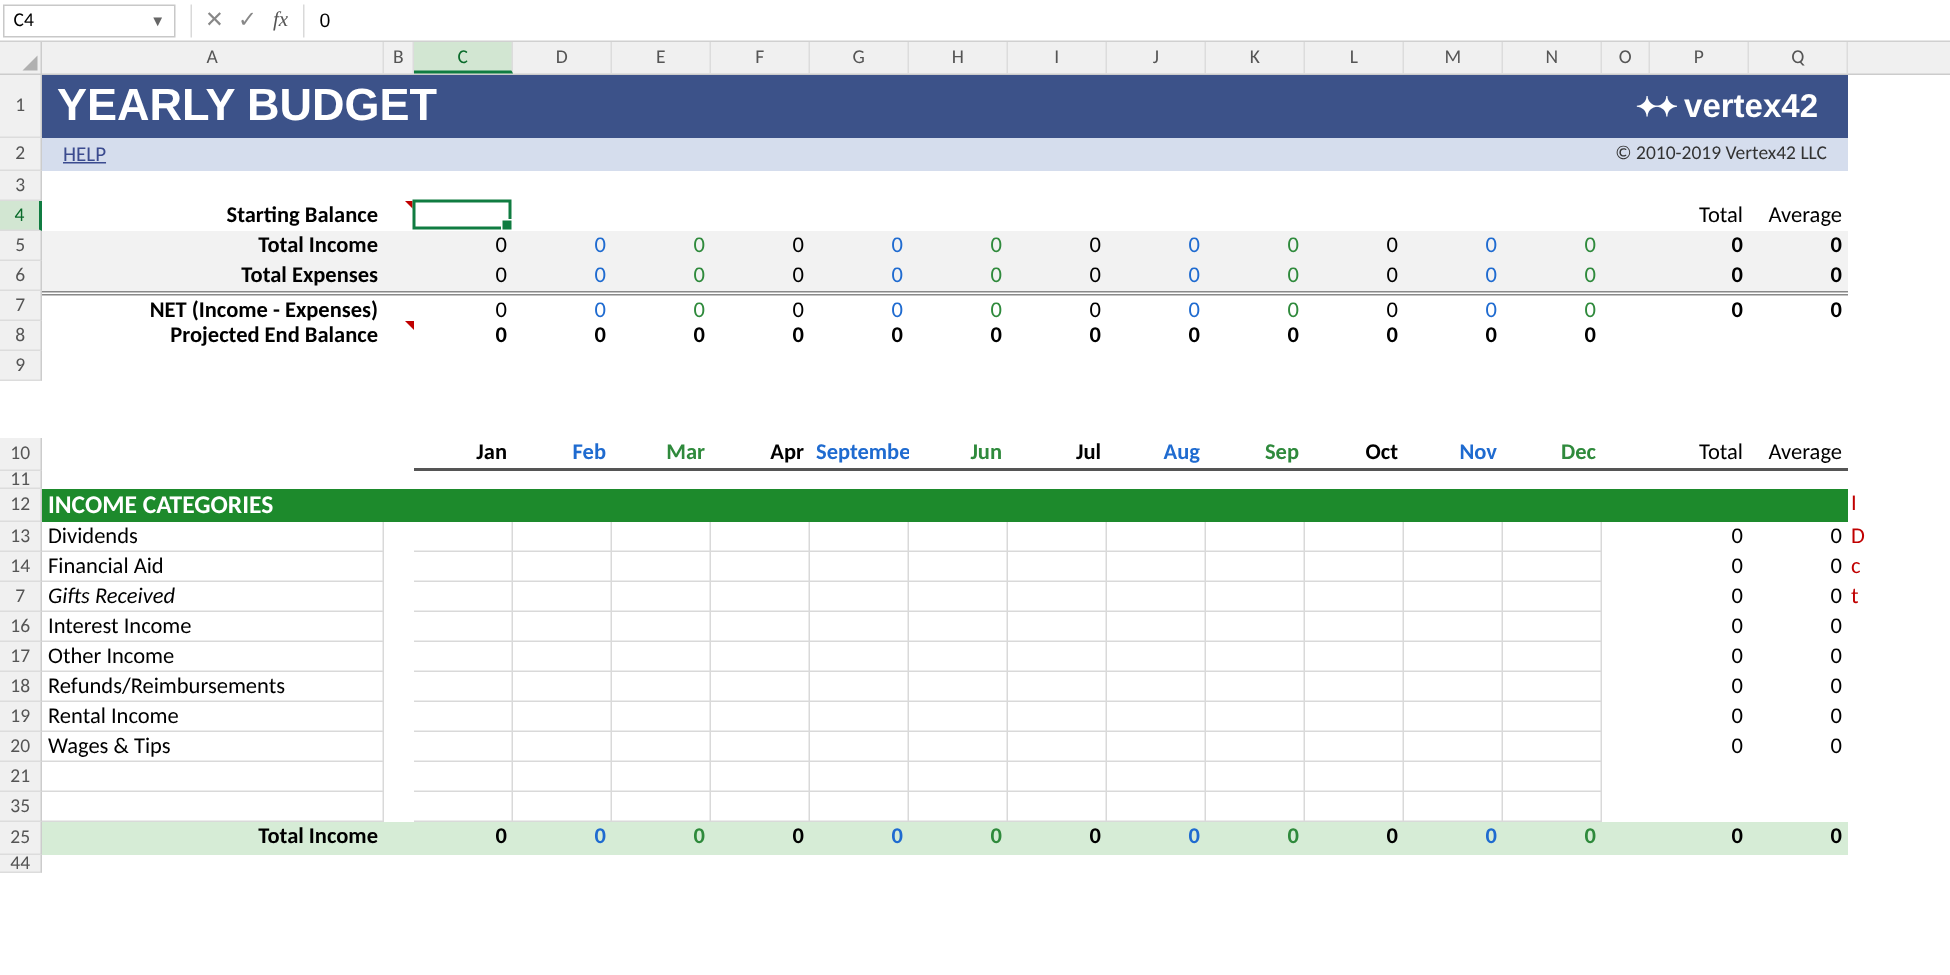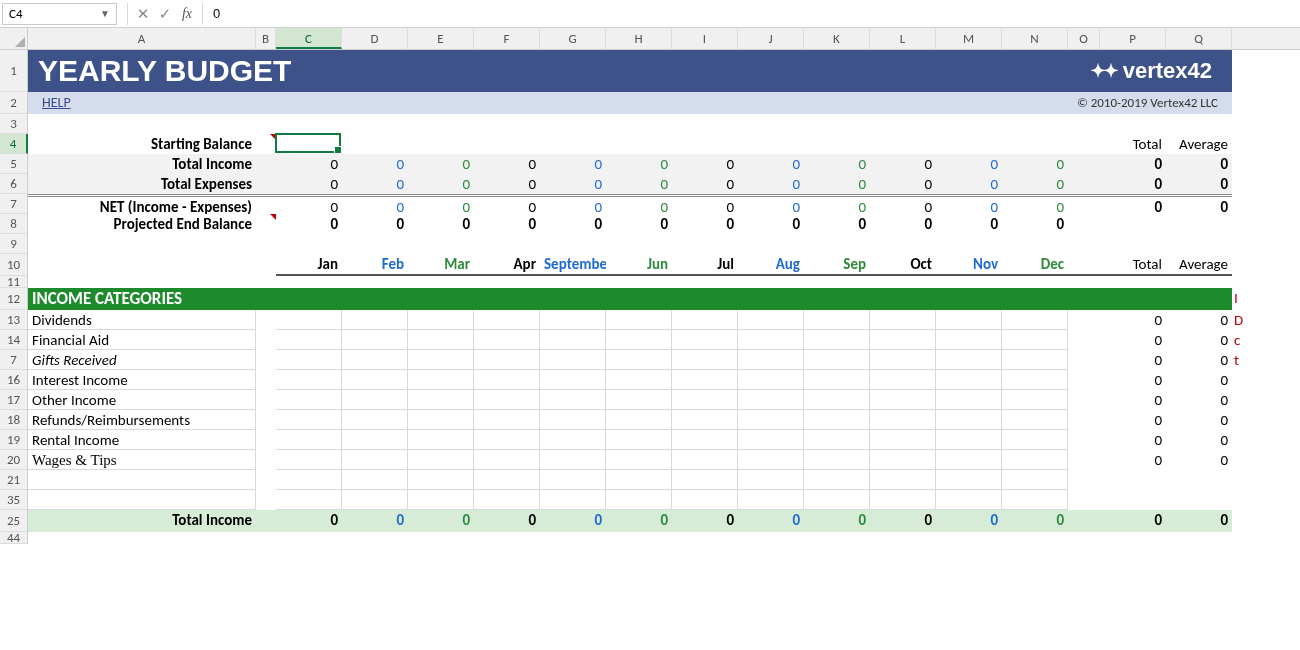--- a/index.html
+++ b/index.html
@@ -256,21 +256,21 @@
         <div class="cell right bold" style="width: 66px;">0</div>
         <div class="cell " style="width: 32px;"></div>
         <div class="cell " style="width: 66px;"></div>
         <div class="cell " style="width: 66px;"></div>
         <div class="cell " style="width: 26px;"></div>
       </div>
       <div class="row" style="height: 20px;">
         <div class="row-header" style="line-height: 20px;">9</div>
         <div class="cell " style="width: 1230px;"></div>
       </div>
-      <div class="row" style="height: 22px;">
+      <div class="row" style="height: 22px; margin-top: 38px;">
         <div class="row-header" style="line-height: 22px;">10</div>
         <div class="cell " style="width: 228px;"></div>
         <div class="cell " style="width: 20px;"></div>
         <div class="cell right bold thick-bottom " style="width: 66px;">Jan</div>
         <div class="cell right bold thick-bottom blue-txt" style="width: 66px;">Feb</div>
         <div class="cell right bold thick-bottom green-txt" style="width: 66px;">Mar</div>
         <div class="cell right bold thick-bottom " style="width: 66px;">Apr</div>
         <div class="cell right bold thick-bottom blue-txt" style="width: 66px;">September</div>
         <div class="cell right bold thick-bottom green-txt" style="width: 66px;">Jun</div>
         <div class="cell right bold thick-bottom " style="width: 66px;">Jul</div>
@@ -435,21 +435,21 @@
         <div class="cell grid-cell right" style="width: 66px;"></div>
         <div class="cell grid-cell right" style="width: 66px;"></div>
         <div class="cell grid-cell right" style="width: 66px;"></div>
         <div class="cell " style="width: 32px;"></div>
         <div class="cell right" style="width: 66px;">0</div>
         <div class="cell right" style="width: 66px;">0</div>
         <div class="cell sidecut" style="width: 26px;"></div>
       </div>
       <div class="row" style="height: 20px;">
         <div class="row-header" style="line-height: 20px;">20</div>
-        <div class="cell grid-cell" style="width: 228px; font-family: Liberation Serif, serif;">Wages &amp; Tips</div>
+        <div class="cell grid-cell" style="width: 228px;">Wages &amp; Tips</div>
         <div class="cell " style="width: 20px;"></div>
         <div class="cell grid-cell right" style="width: 66px;"></div>
         <div class="cell grid-cell right" style="width: 66px;"></div>
         <div class="cell grid-cell right" style="width: 66px;"></div>
         <div class="cell grid-cell right" style="width: 66px;"></div>
         <div class="cell grid-cell right" style="width: 66px;"></div>
         <div class="cell grid-cell right" style="width: 66px;"></div>
         <div class="cell grid-cell right" style="width: 66px;"></div>
         <div class="cell grid-cell right" style="width: 66px;"></div>
         <div class="cell grid-cell right" style="width: 66px;"></div>

